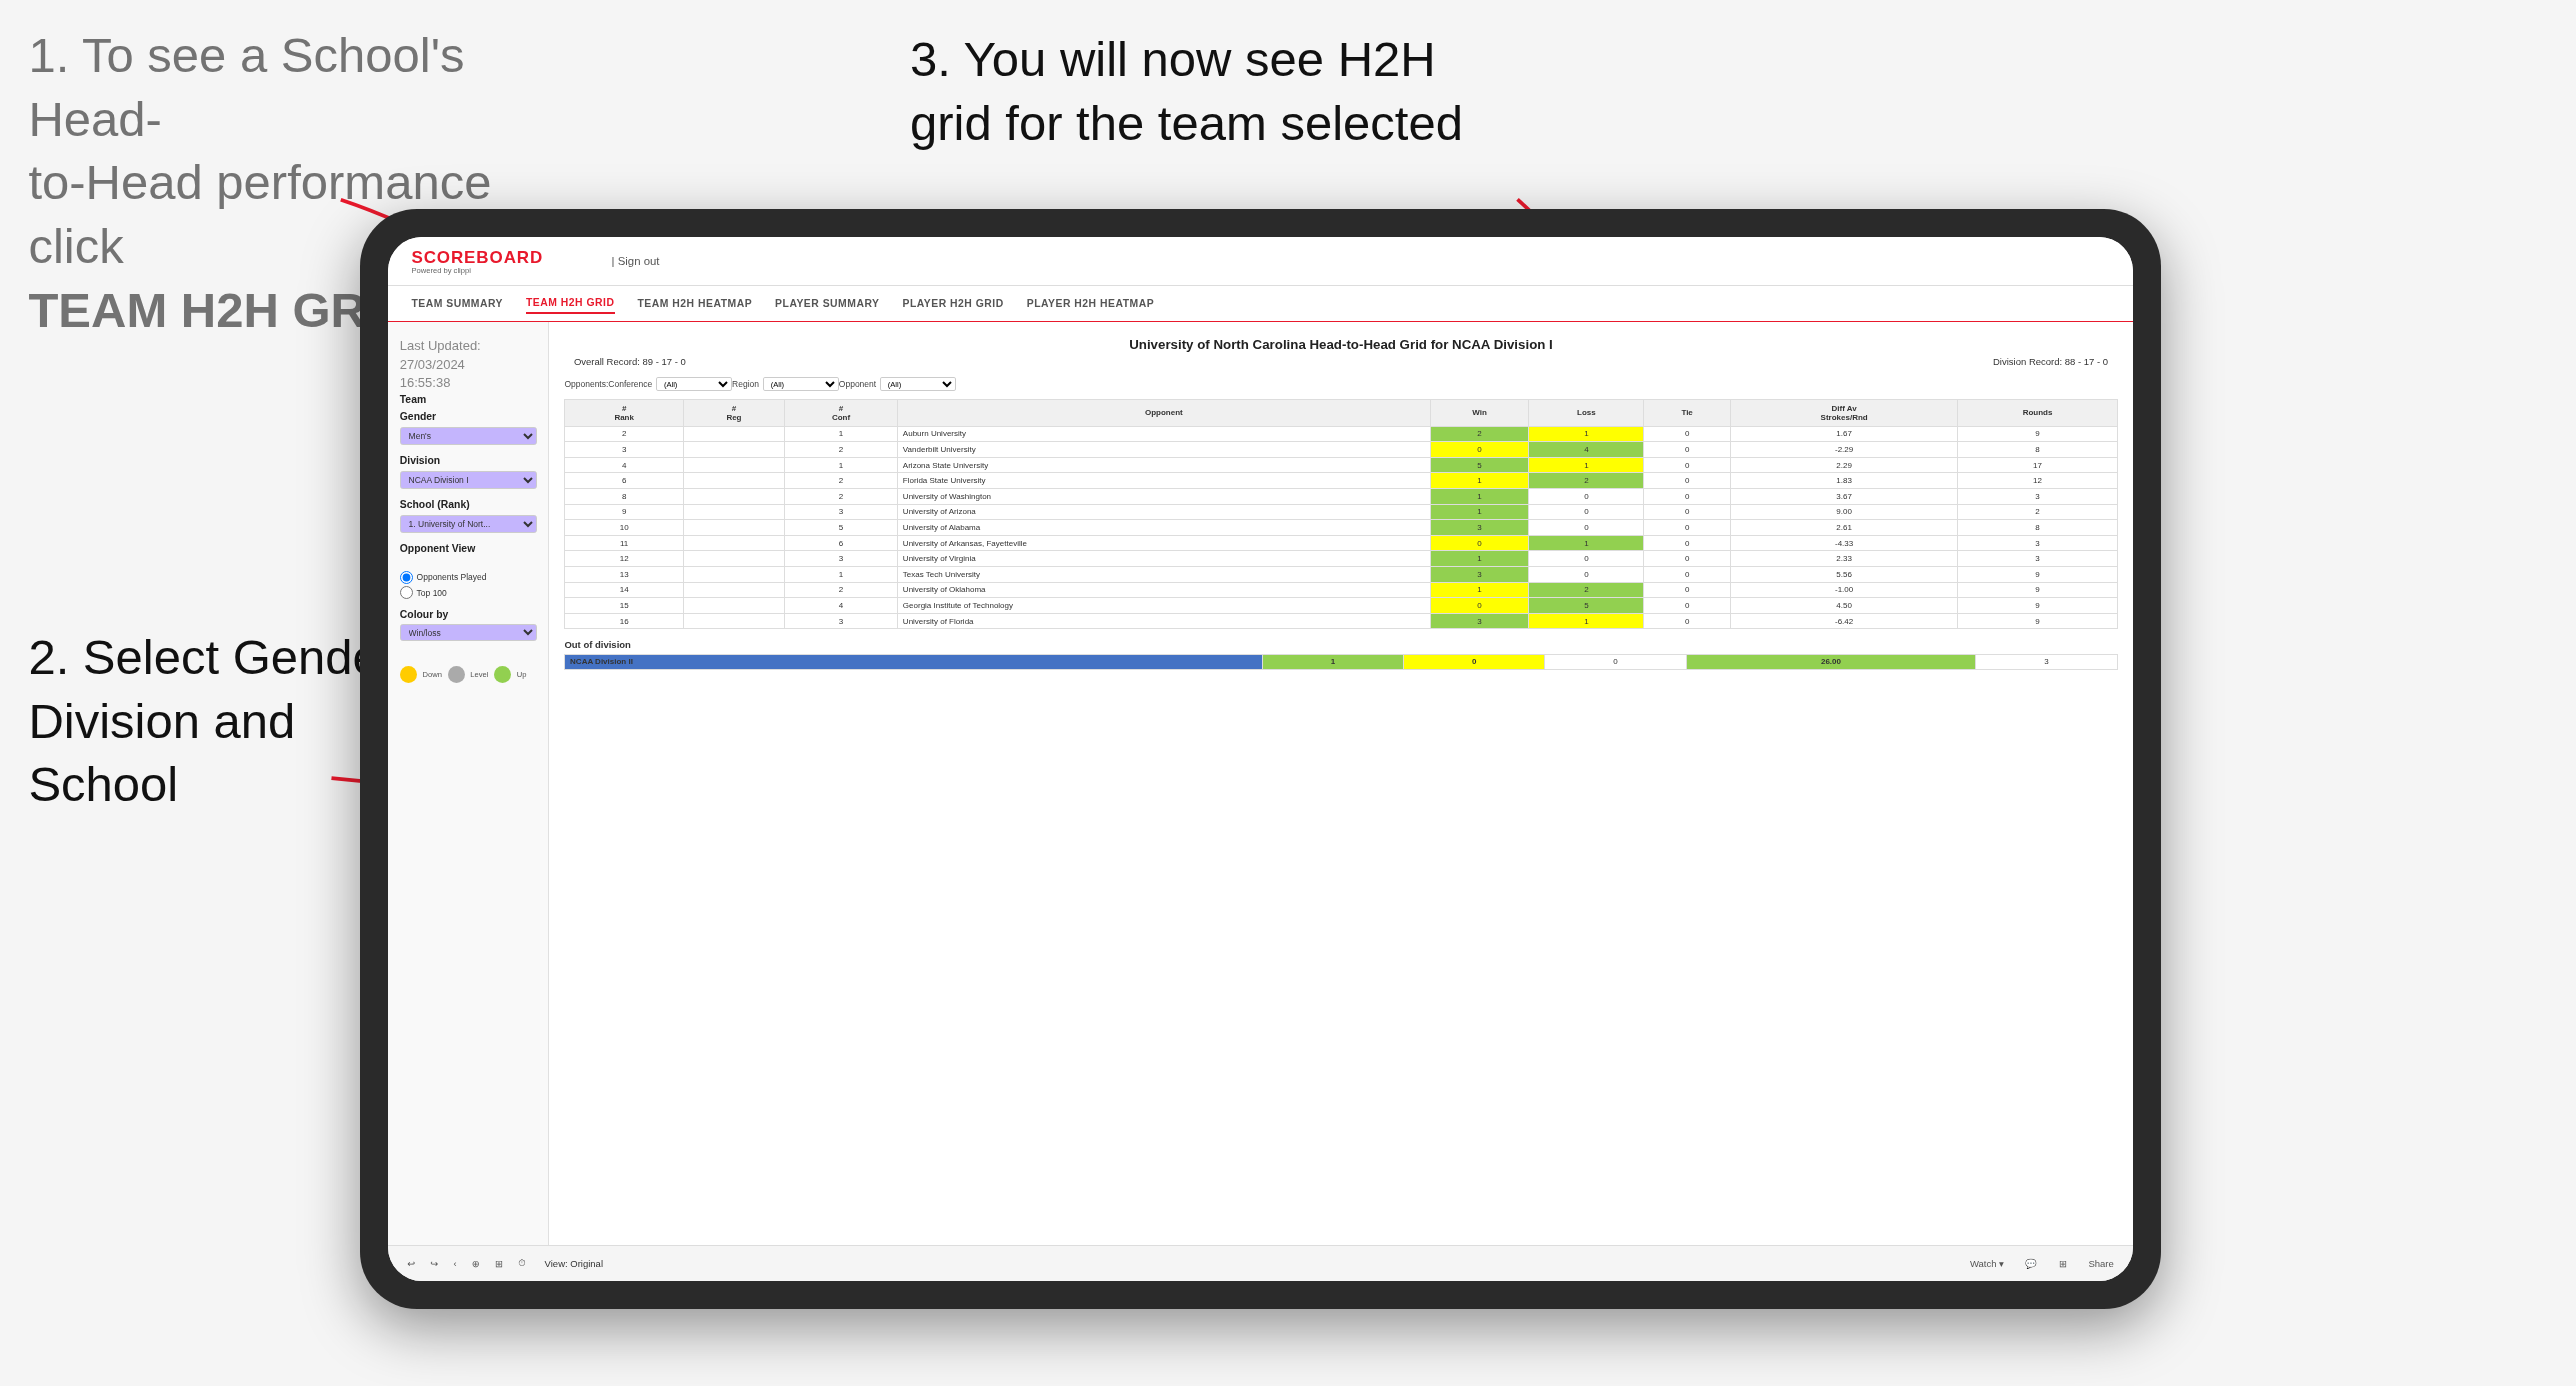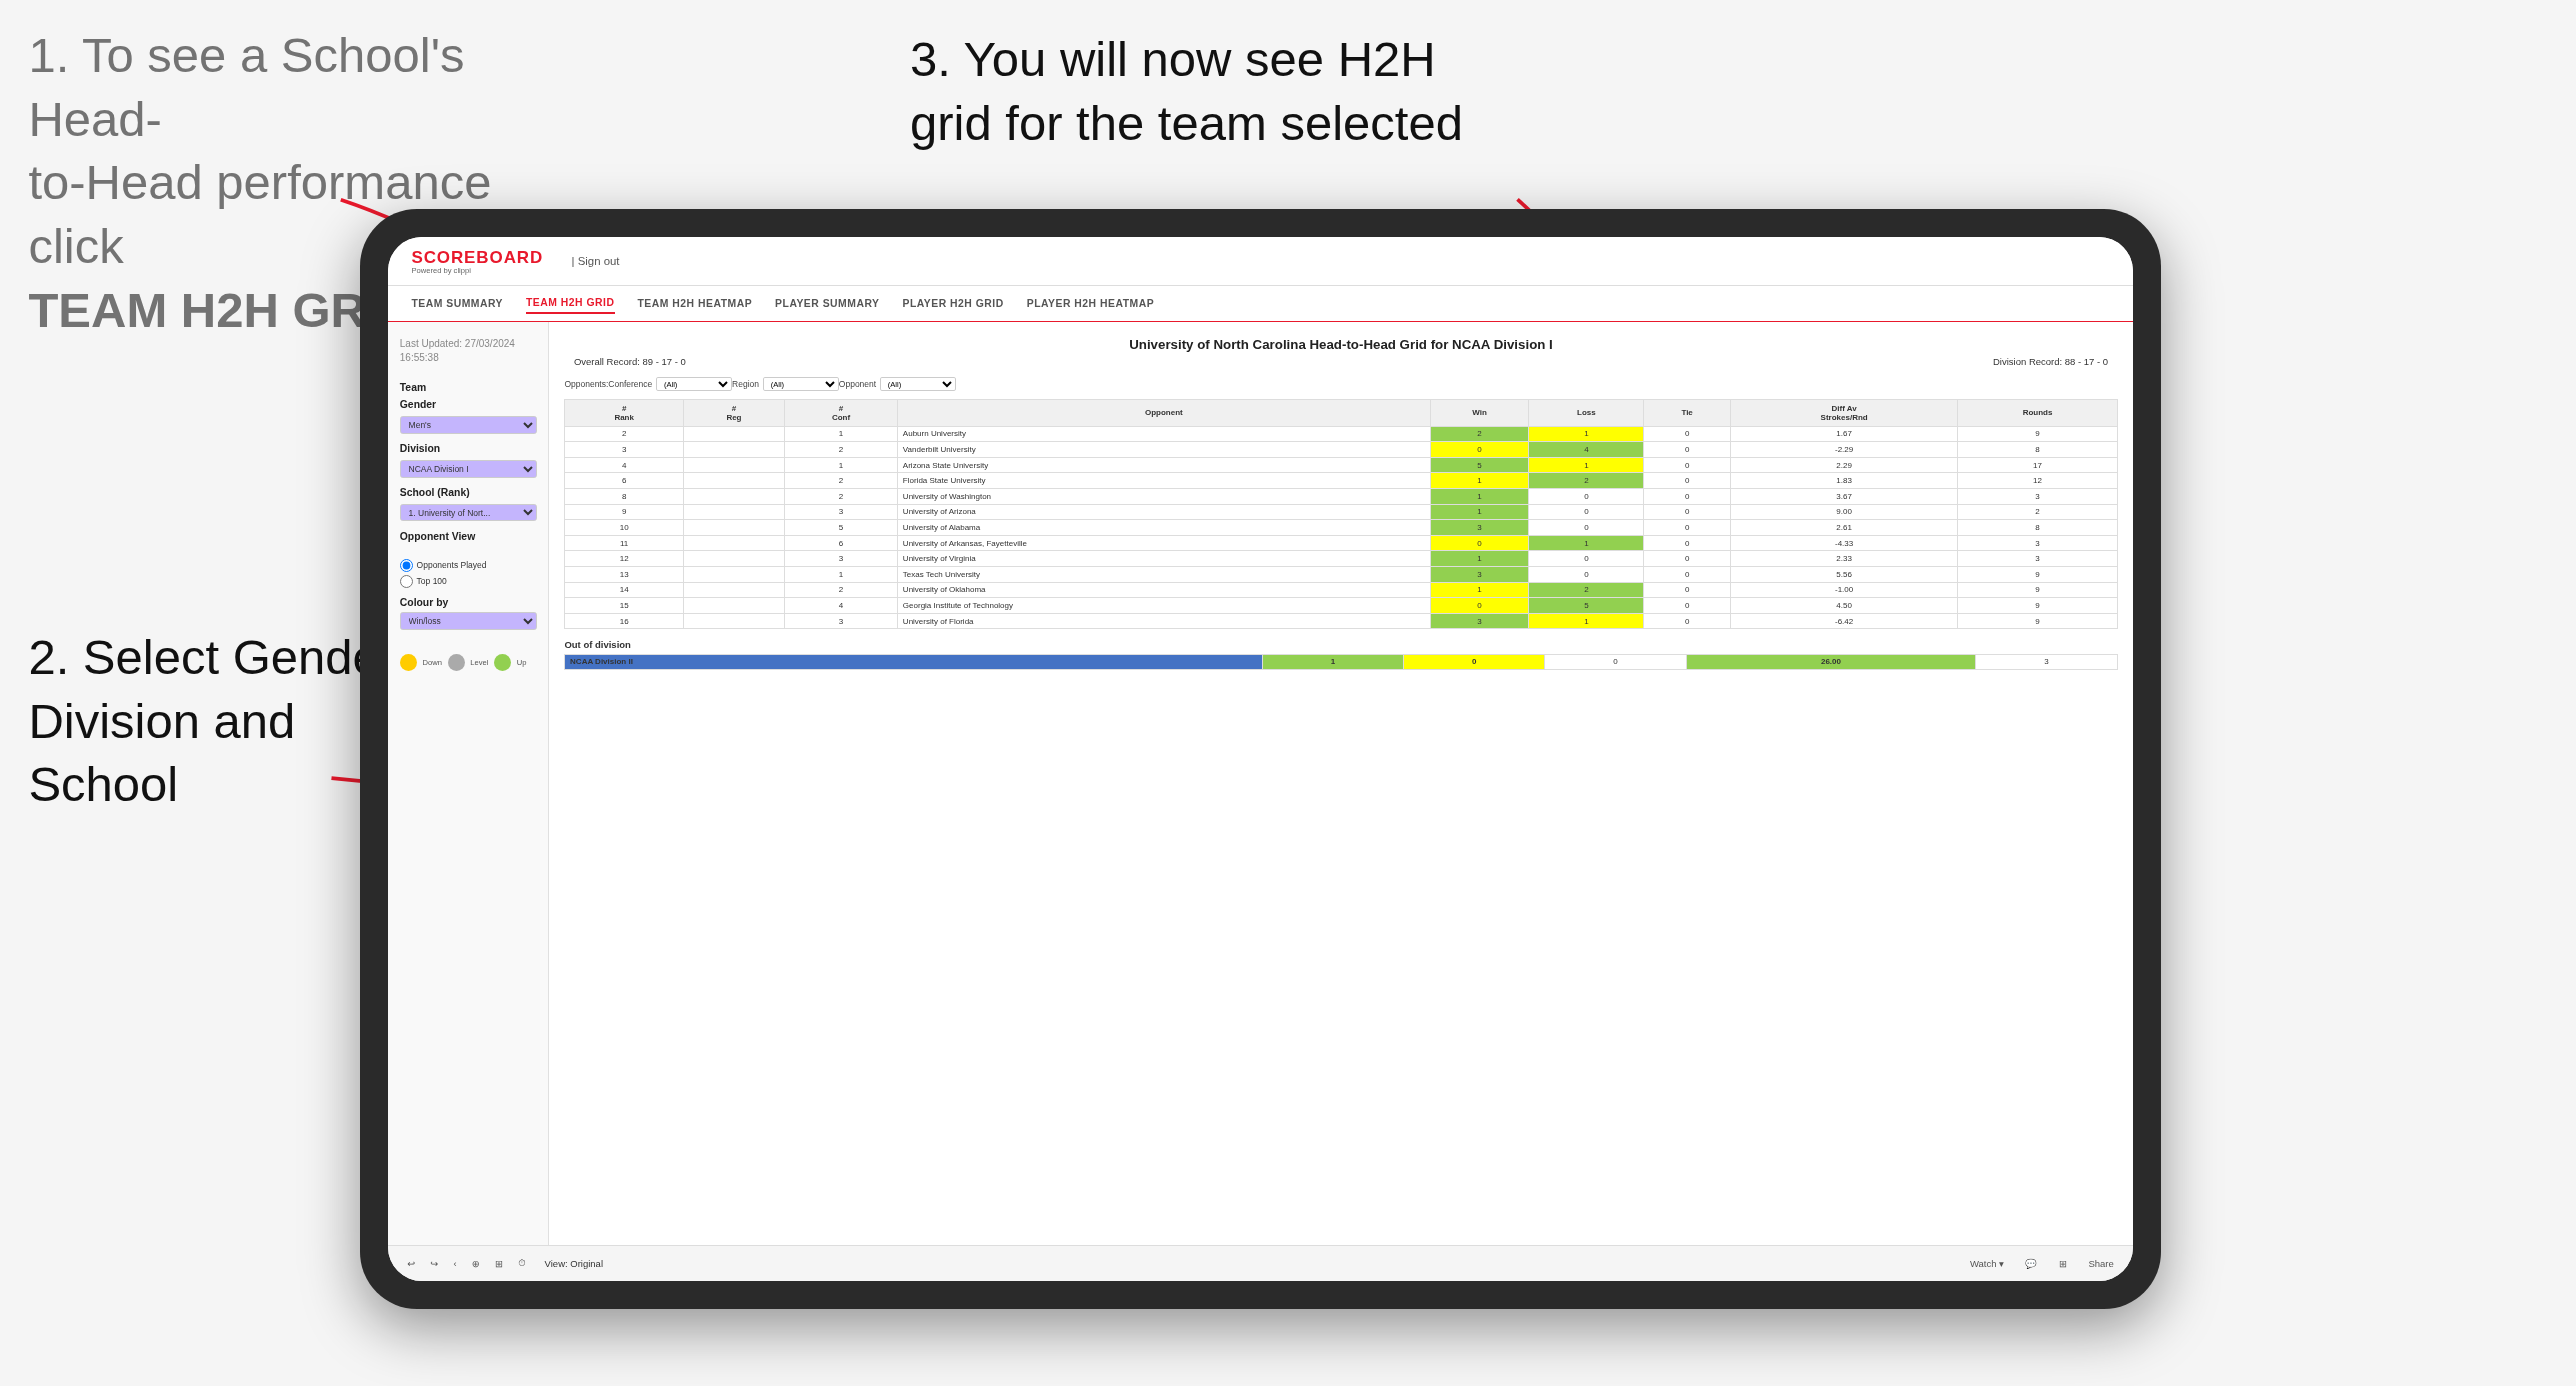--- a/index.html
+++ b/index.html
@@ -74,20 +74,21 @@
 
     
     .nav-bar {
       background: #fff;
       border-bottom: 0.9px solid #ddd;
       padding: 0 23px;
       display: flex;
       align-items: center;
       height: 49px;
       flex-shrink: 0;
+      gap: 40px;
     }
     .logo-area {
       display: flex;
       align-items: center;
       margin-right: 28.4px;
     }
     .logo-text {
       font-size: 17px;
       font-weight: 900;
       color: #e8192c;
@@ -158,23 +159,23 @@
     .left-panel {
       width: 161px;
       background: #f9f9f9;
       border-right: 0.9px solid #e0e0e0;
       padding: 15px 11.4px;
       flex-shrink: 0;
       font-size: 9.5px;
       color: #333;
     }
     .last-updated {
-      font-size: 10px;
+      font-size: 13px;
       color: #888;
-      margin-bottom: 17px;
+      margin-bottom: 2px;
       line-height: 1.4;
     }
     .panel-section-label {
       font-size: 10.4px;
       font-weight: 700;
       margin-bottom: 5.7px;
       color: #222;
     }
     .panel-select {
       width: 100%;

